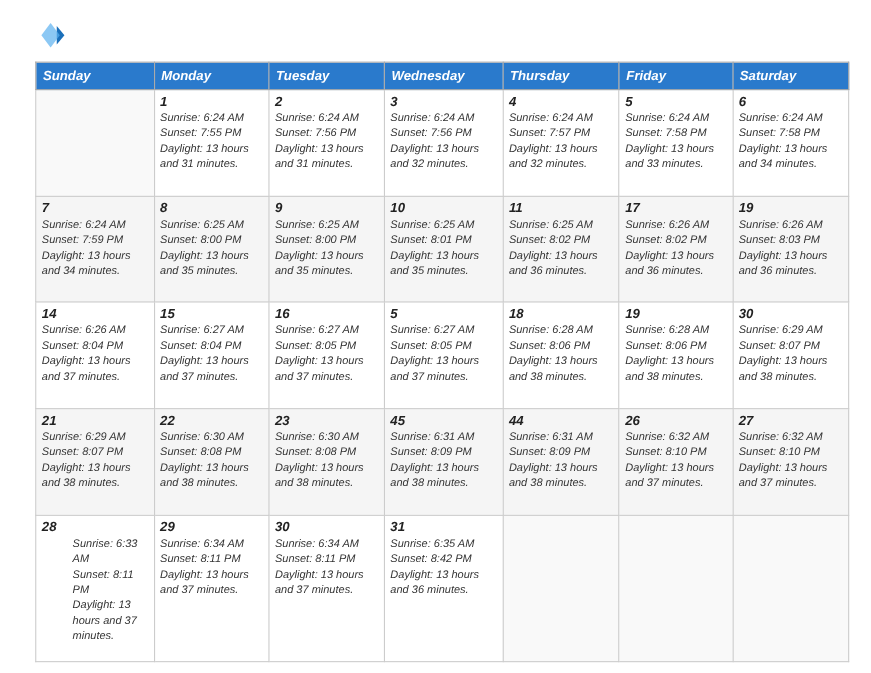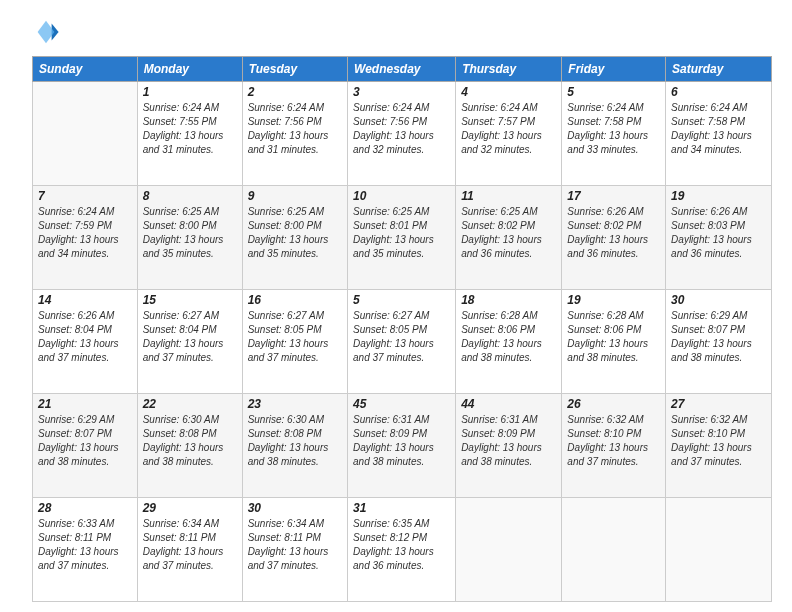--- a/index.html
+++ b/index.html
@@ -300,40 +300,40 @@
           <td>
             <div class="day-number">27</div>
             <div class="day-info" style="white-space: pre-line;">Sunrise: 6:32 AM
 Sunset: 8:10 PM
 Daylight: 13 hours and 37 minutes.</div>
           </td>
         </tr>
         <tr>
           <td>
             <div class="day-number">28</div>
-            <div class="day-info" style="white-space: pre-line;">Sunrise: 6:33 AM
+            <div class="day-info" style="white-space: pre-line; margin-left: 28px;">Sunrise: 6:33 AM
 Sunset: 8:11 PM
 Daylight: 13 hours and 37 minutes.</div>
           </td>
           <td>
             <div class="day-number">29</div>
             <div class="day-info" style="white-space: pre-line;">Sunrise: 6:34 AM
 Sunset: 8:11 PM
 Daylight: 13 hours and 37 minutes.</div>
           </td>
           <td>
             <div class="day-number">30</div>
             <div class="day-info" style="white-space: pre-line;">Sunrise: 6:34 AM
 Sunset: 8:11 PM
 Daylight: 13 hours and 37 minutes.</div>
           </td>
           <td>
             <div class="day-number">31</div>
             <div class="day-info" style="white-space: pre-line;">Sunrise: 6:35 AM
-Sunset: 8:12 PM
+Sunset: 8:42 PM
 Daylight: 13 hours and 36 minutes.</div>
           </td>
           <td class="empty"></td>
           <td class="empty"></td>
           <td class="empty"></td>
         </tr>
       </tbody>
   </table>
 </div>
 

